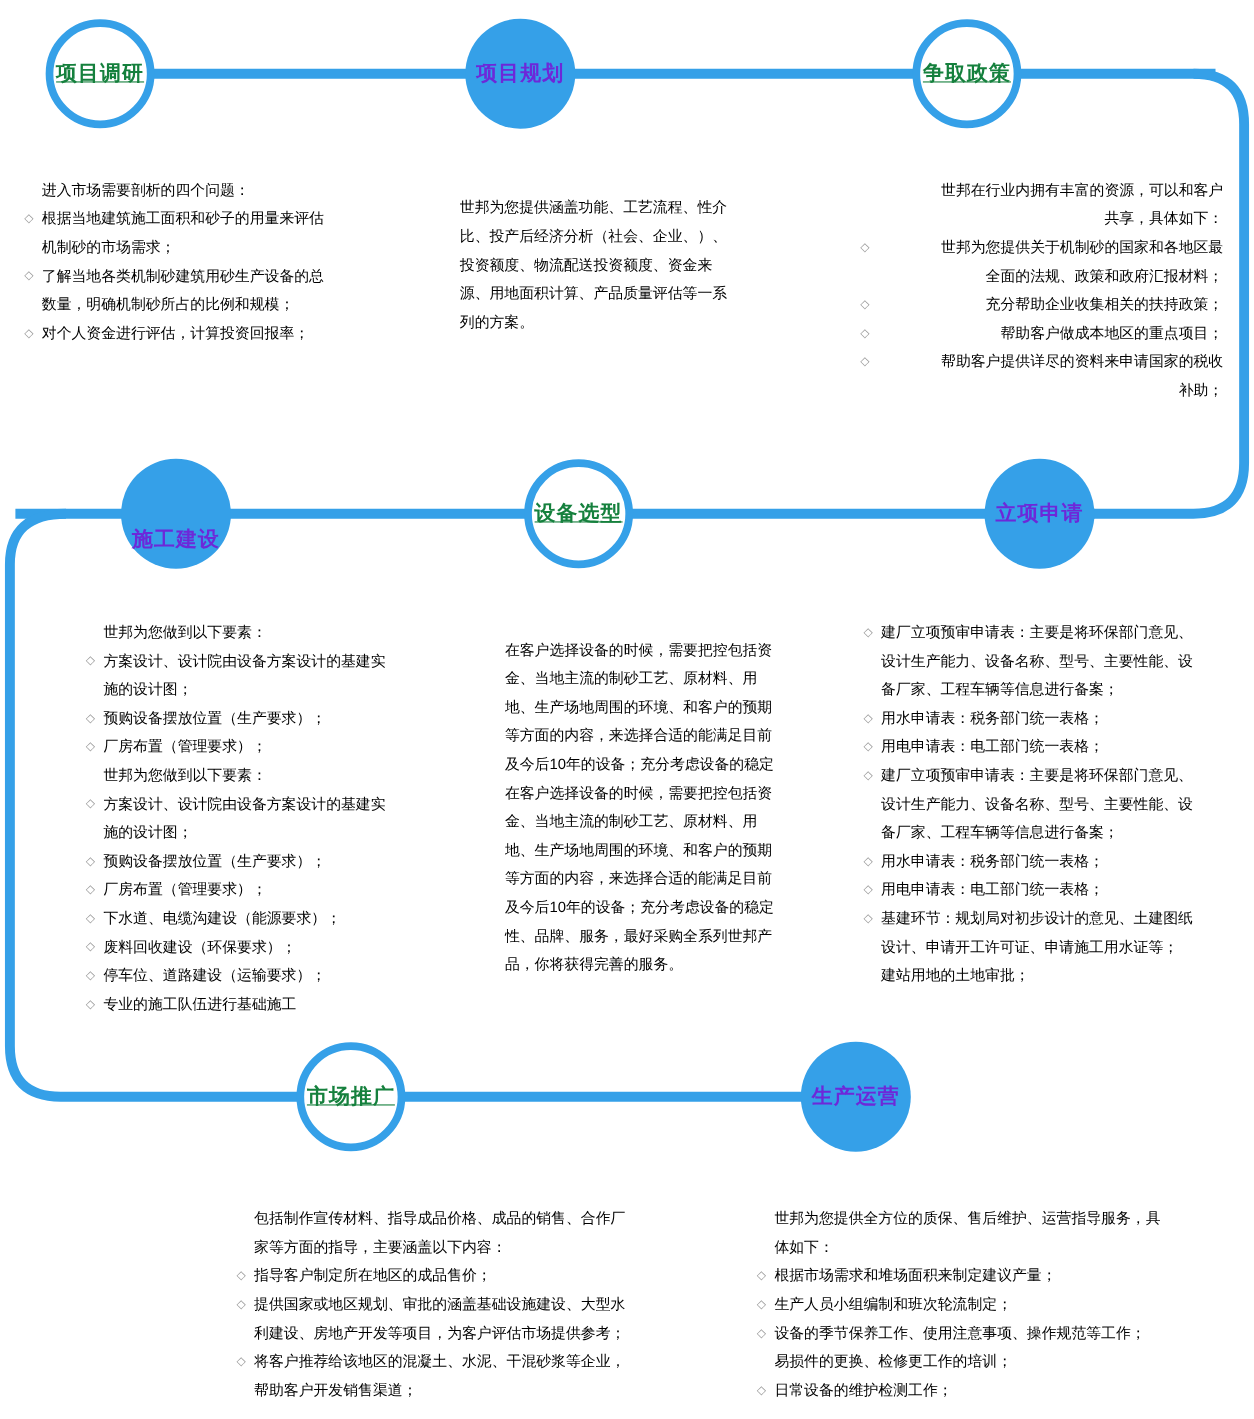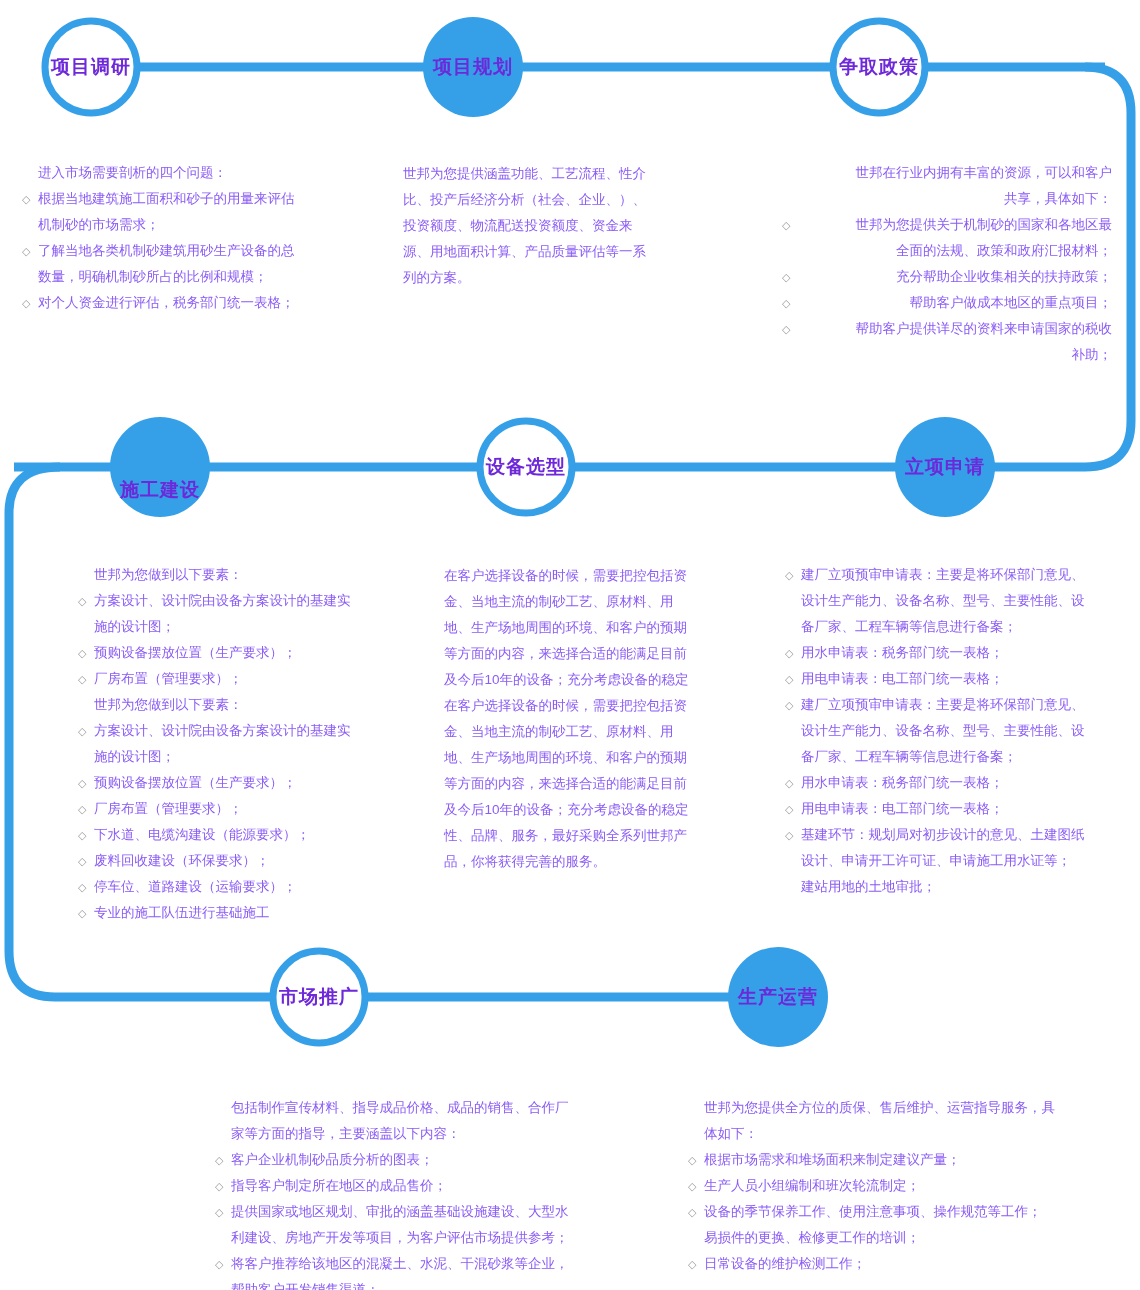--- a/index.html
+++ b/index.html
@@ -25,30 +25,30 @@
   .node-label {
     position: absolute;
     transform: translate(-50%, -50%);
     font-size: 19px;
     font-weight: bold;
     letter-spacing: 1px;
     white-space: nowrap;
     pointer-events: none;
   }
   .node-label.solid { color: #6d28d9; }
-  .node-label.outline { color: #6d28d9; }
+  .node-label.outline { color: #15803d; text-decoration: underline; }
 
   .text-block {
     position: absolute;
-    color: #8b5cf6;
+    color: #000000;
     font-size: 13.5px;
     line-height: 26px;
   }
   .lead-line {
-    margin: 1px;
+    margin: 16px;
     white-space: nowrap;
   }
   .bullet-list {
     list-style: none;
     margin: 0;
     padding: 0;
     font-family: Liberation Serif, serif;
   }
   .bullet-list > li {
     position: relative;
@@ -107,21 +107,21 @@
 <div class="node-label outline" style="left:526px; top:467px;">设备选型</div>
 <div class="node-label solid" style="left:945px; top:467px;">立项申请</div>
 <div class="node-label outline" style="left:319px; top:997px;">市场推广</div>
 <div class="node-label solid" style="left:778px; top:997px;">生产运营</div>
 
 <div class="text-block" style="left:22px; top:160px; width:350px;">
   <p class="lead-line indent-line">进入市场需要剖析的四个问题：</p>
   <ul class="bullet-list">
       <li>根据当地建筑施工面积和砂子的用量来评估<br>机制砂的市场需求；</li>
       <li>了解当地各类机制砂建筑用砂生产设备的总<br>数量，明确机制砂所占的比例和规模；</li>
-      <li>对个人资金进行评估，税务部门统一表格；</li>
+      <li>对个人资金进行评估，计算投资回报率；</li>
     </ul>
 </div>
 
 <div class="text-block" style="left:402px; top:160px; width:300px;">
   <p class="lead-line">世邦为您提供涵盖功能、工艺流程、性介<br>比、投产后经济分析（社会、企业、）、<br>投资额度、物流配送投资额度、资金来<br>源、用地面积计算、产品质量评估等一系<br>列的方案。</p>
 </div>
 
 <div class="text-block" style="left:782px; top:160px; width:330px;text-align:right;">
   <p class="lead-line indent-line">世邦在行业内拥有丰富的资源，可以和客户<br>共享，具体如下：</p>
   <ul class="bullet-list">
@@ -163,21 +163,20 @@
       <li>建厂立项预审申请表：主要是将环保部门意见、<br>设计生产能力、设备名称、型号、主要性能、设<br>备厂家、工程车辆等信息进行备案；</li>
       <li>用水申请表：税务部门统一表格；</li>
       <li>用电申请表：电工部门统一表格；</li>
       <li>基建环节：规划局对初步设计的意见、土建图纸<br>设计、申请开工许可证、申请施工用水证等；<br>建站用地的土地审批；</li>
     </ul>
 </div>
 
 <div class="text-block" style="left:215px; top:1095px; width:400px;">
   <p class="lead-line indent-line">包括制作宣传材料、指导成品价格、成品的销售、合作厂<br>家等方面的指导，主要涵盖以下内容：</p>
   <ul class="bullet-list">
-      <li>客户企业机制砂品质分析的图表；</li>
       <li>指导客户制定所在地区的成品售价；</li>
       <li>提供国家或地区规划、审批的涵盖基础设施建设、大型水<br>利建设、房地产开发等项目，为客户评估市场提供参考；</li>
       <li>将客户推荐给该地区的混凝土、水泥、干混砂浆等企业，<br>帮助客户开发销售渠道；</li>
     </ul>
 </div>
 
 <div class="text-block" style="left:688px; top:1095px; width:400px;">
   <p class="lead-line indent-line">世邦为您提供全方位的质保、售后维护、运营指导服务，具<br>体如下：</p>
   <ul class="bullet-list">
       <li>根据市场需求和堆场面积来制定建议产量；</li>

